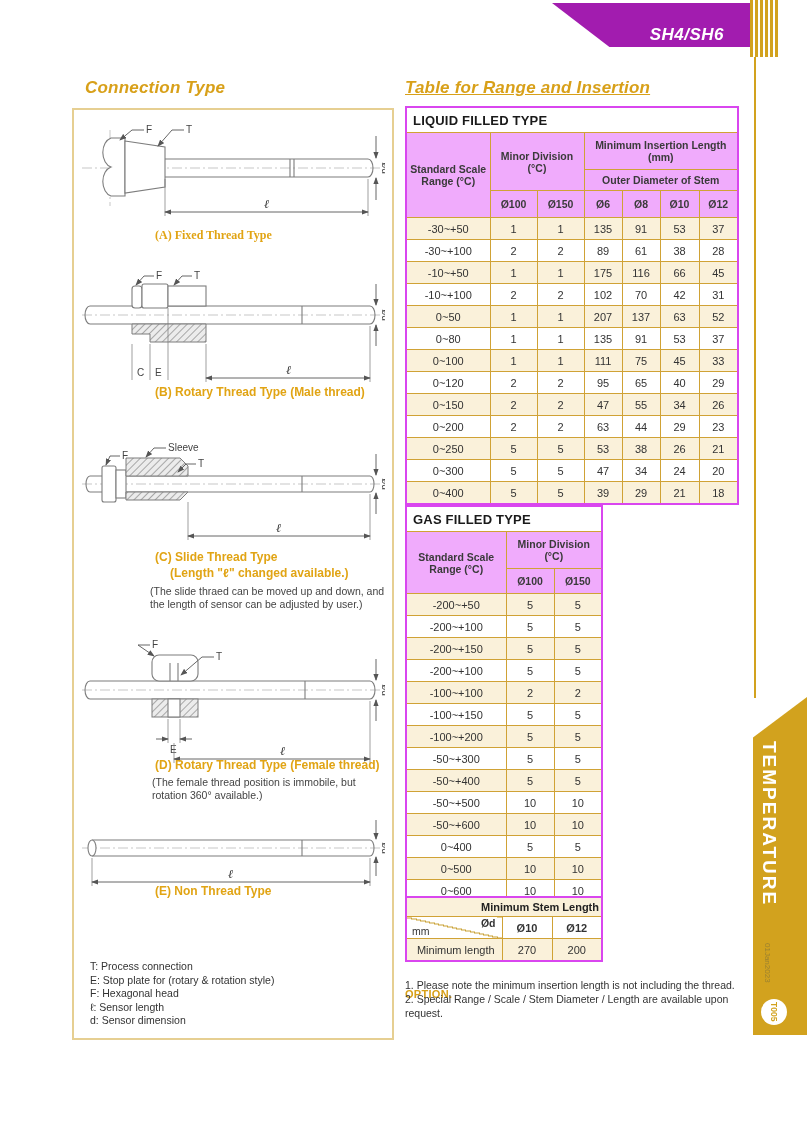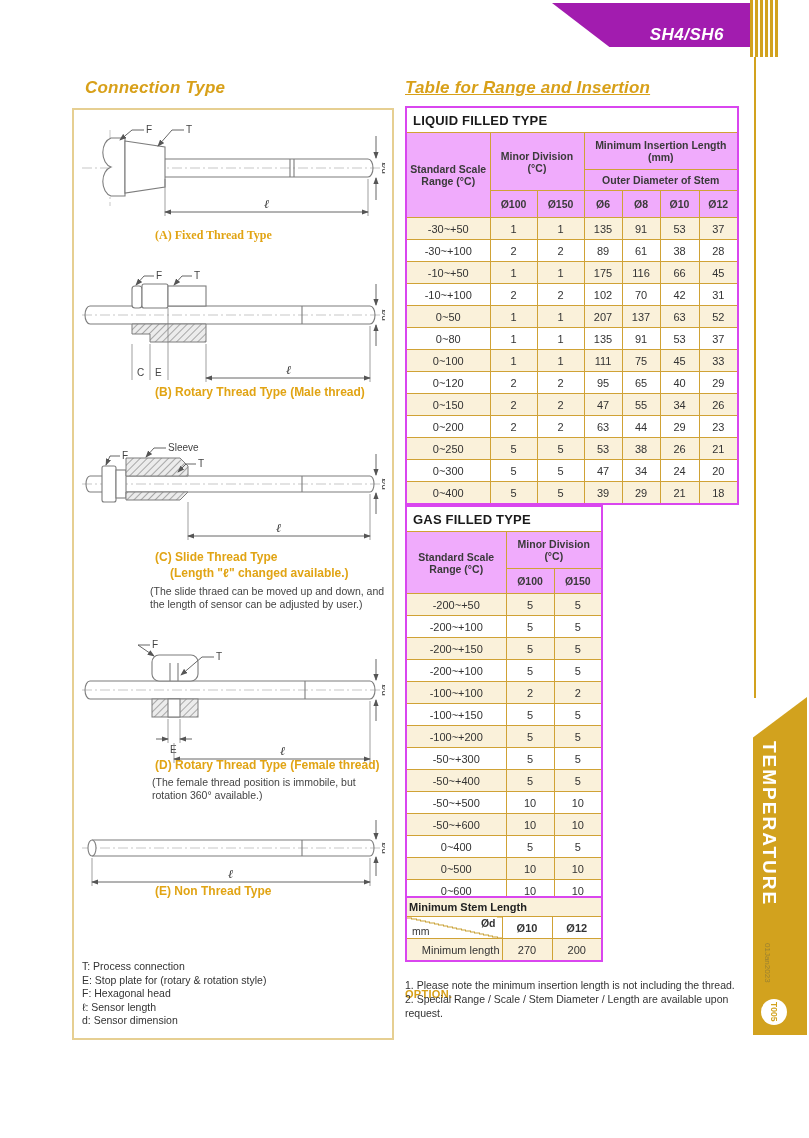--- a/index.html
+++ b/index.html
@@ -21,44 +21,44 @@
   .page-badge{position:absolute;left:8px;top:302px;width:26px;height:26px;border-radius:50%;
           background:#fff;display:flex;align-items:center;justify-content:center;}
   .page-badge span{writing-mode:vertical-rl;color:#D2A21E;font-size:8.5px;font-weight:bold;}
   
   .h2{position:absolute;font-size:17px;font-weight:bold;font-style:italic;color:#D8A019;letter-spacing:.2px;}
   
   .figbox{position:absolute;left:72px;top:108px;width:318px;height:928px;border:2px solid #E6CF92;}
   .fig-svg{position:absolute;}
   .cap{position:absolute;font-size:12px;font-weight:bold;color:#E1A414;white-space:nowrap;}
   .note{position:absolute;font-size:10.5px;line-height:13px;color:#444;}
-  .legend{position:absolute;left:82px;top:960px;font-size:10.5px;line-height:13.5px;color:#333;}
+  .legend{position:absolute;left:90px;top:960px;font-size:10.5px;line-height:13.5px;color:#333;}
   
   .ln{stroke:#7d7d7d;stroke-width:1.1;fill:none;}
   .shape{fill:#fff;stroke:#7d7d7d;stroke-width:1.1;}
   .hat{fill:url(#hatch);stroke:#7d7d7d;stroke-width:1;}
   .cl{stroke:#b0b0b0;stroke-width:.7;stroke-dasharray:10 3 2 3;fill:none;}
   .dim{stroke:#555;stroke-width:.9;fill:none;}
   .ext{stroke:#777;stroke-width:.7;fill:none;}
   .lbl{font-family:"Liberation Sans",sans-serif;font-size:10px;fill:#444;}
   .dim-l{font-family:"DejaVu Serif",serif;font-style:italic;font-size:12px;fill:#333;}
   
   .dtable{position:absolute;border-collapse:collapse;table-layout:fixed;border:2px solid #d946ef;}
   .dtable th,.dtable td{border:1px solid #D0A235;overflow:hidden;}
   .ttl{background:#fff;color:#1a1a1a;font-size:13px;font-weight:bold;text-align:left;
        padding:3px 6px;letter-spacing:.2px;height:18px;}
   .hdr{background:#f0abfc;color:#3a3a3a;font-size:10.5px;font-weight:bold;text-align:center;
        padding:1px 2px;line-height:12px;}
   .dtable td{font-size:11px;color:#333;text-align:center;height:21px;padding:0 2px;}
   tr.odd td{background:#FAF1DA;}
   tr.even td{background:#ffffff;}
-  .stem-table .ttl2{background:#FAF1DA;font-size:11px;font-weight:bold;color:#222;text-align:left;height:18px;}
+  .stem-table .ttl2{background:#FAF1DA;font-size:11px;font-weight:bold;color:#222;text-align:right;height:18px;}
   .stem-table .whead{background:#fff;font-size:11px;font-weight:bold;text-align:center;height:21px;}
   .stem-table td.cream{background:#FAF1DA;}
-  .stem-table td.left{text-align:right;padding-left:5px;}
+  .stem-table td.left{text-align:center;padding-left:5px;}
   .diag{position:relative;background-color:#fff;
         background-image:linear-gradient(to right top,transparent calc(50% - .6px),#C9A033 calc(50% - .6px),#C9A033 calc(50% + .6px),transparent calc(50% + .6px));}
   .diag .d1{position:absolute;top:0;right:6px;font-size:10.5px;font-weight:bold;}
   .diag .d2{position:absolute;bottom:1px;left:5px;font-size:10.5px;font-weight:normal;}
   
   .option-title{position:absolute;font-size:11px;font-weight:bold;color:#D8A019;letter-spacing:.3px;margin-top:24px;}
   .option-items{position:absolute;font-size:10.5px;line-height:14px;color:#333;width:330px;}
 </style>
 </head>
 <body>

